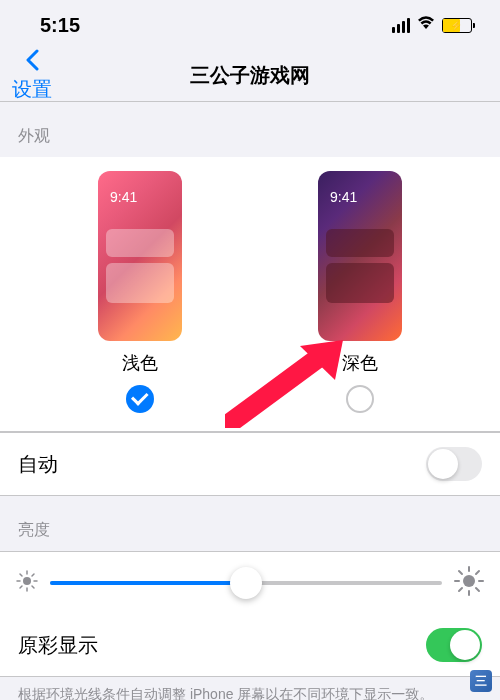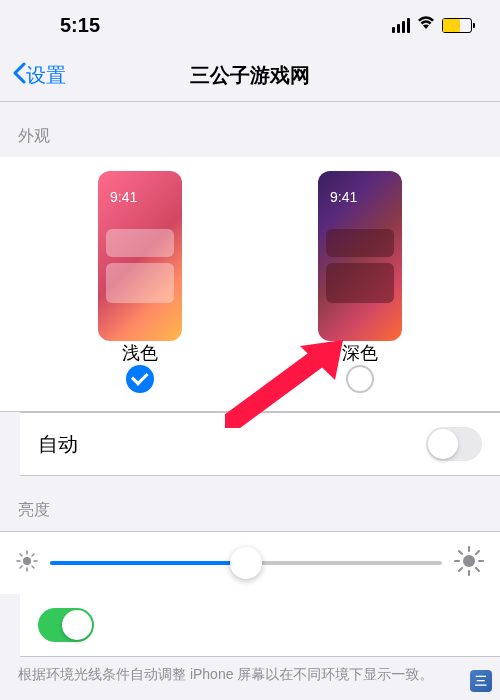--- a/index.html
+++ b/index.html
@@ -11,21 +11,20 @@
       overflow: hidden;
       position: relative;
     }
     .status-bar {
       height: 50px;
       display: flex;
       justify-content: space-between;
       align-items: center;
       padding: 0 28px 0 40px;
       background: #f2f2f7;
-      margin-left: 20px;
     }
     .status-time { font-size: 20px; font-weight: 600; }
     .status-right { display: flex; align-items: center; gap: 6px; }
     .signal-bars { display: flex; gap: 2px; align-items: flex-end; }
     .signal-bars span { width: 3px; background: #000; border-radius: 1px; }
     .signal-bars span:nth-child(1) { height: 6px; }
     .signal-bars span:nth-child(2) { height: 9px; }
     .signal-bars span:nth-child(3) { height: 12px; }
     .signal-bars span:nth-child(4) { height: 15px; }
     .wifi-icon svg { width: 20px; height: 16px; }
@@ -43,35 +42,35 @@
       font-size: 10px; color: #000;
     }
     .nav-bar {
       height: 52px; display: flex; align-items: center;
       position: relative; background: #f2f2f7;
       border-bottom: 1px solid #c6c6c8;
       padding: 0 12px;
     }
     .back-button {
       display: flex; align-items: center; color: #007aff;
-      font-size: 20px; cursor: pointer;
+      font-size: 20px; cursor: pointer; flex-direction: column;
     }
     .back-chevron svg { width: 14px; height: 22px; }
     .nav-title {
       position: absolute; left: 50%; transform: translateX(-50%);
       font-size: 20px; font-weight: 600; color: #000;
     }
     .section-header {
       font-size: 16px; color: #8e8e93; padding: 24px 18px 10px 18px;
     }
     .appearance-section { background: #fff; border-bottom: 1px solid #c6c6c8; }
     .appearance-options {
       display: flex; justify-content: space-around; padding: 14px 30px 18px 30px;
     }
-    .appearance-option { display: flex; flex-direction: column; align-items: center; }
+    .appearance-option { display: flex; flex-direction: column; align-items: center; gap: 10px; }
     .phone-preview {
       width: 84px; height: 170px; border-radius: 12px; position: relative; overflow: hidden;
     }
     .phone-preview.light {
       background: linear-gradient(135deg, #ff6b8a 0%, #e85a7a 25%, #d14862 50%, #ff8a65 75%, #ffb74d 100%);
     }
     .phone-preview.dark {
       background: linear-gradient(135deg, #3a1f5f 0%, #5a2a7a 25%, #8a3a4a 50%, #d14862 75%, #ff6b35 100%);
     }
     .phone-time {
@@ -92,21 +91,21 @@
     }
     .radio-indicator.selected { background: #007aff; }
     .radio-indicator.selected::after {
       content: ''; width: 12px; height: 7px; border-left: 3px solid #fff;
       border-bottom: 3px solid #fff; transform: rotate(-45deg) translate(1px, -2px);
     }
     .radio-indicator.unselected { border: 2px solid #c6c6c8; }
     .setting-row {
       display: flex; align-items: center; justify-content: space-between;
       background: #fff; padding: 14px 18px;
-      border-top: 1px solid #c6c6c8; border-bottom: 1px solid #c6c6c8; margin-left: 20px;
+      border-top: 1px solid #c6c6c8; border-bottom: 1px solid #c6c6c8;
     }
     .setting-label { font-size: 20px; color: #000; }
     .toggle {
       width: 56px; height: 34px; border-radius: 17px;
       position: relative; cursor: pointer;
     }
     .toggle.off { background: #e9e9eb; }
     .toggle.on { background: #34c759; }
     .toggle-knob {
       width: 30px; height: 30px; border-radius: 50%; background: #fff;
@@ -252,20 +251,21 @@
           <line x1="5" y1="5" x2="8" y2="8"></line>
           <line x1="22" y1="22" x2="25" y2="25"></line>
           <line x1="22" y1="8" x2="25" y2="5"></line>
           <line x1="5" y1="25" x2="8" y2="22"></line>
         </g>
       </svg>
   </div>
 </div>
 
 <div class="setting-row" style="border-top:none;">
+  <span class="setting-label">原彩显示</span>
   <div class="toggle on">
     <div class="toggle-knob"></div>
   </div>
 </div>
 
 <div class="footer-text">根据环境光线条件自动调整 iPhone 屏幕以在不同环境下显示一致。</div>
 
 <div class="arrow-annotation">
   <svg width="130" height="90" viewBox="0 0 130 90">
     <path d="M5 85 L100 15" stroke="#ff1744" stroke-width="20" stroke-linecap="round"></path>

